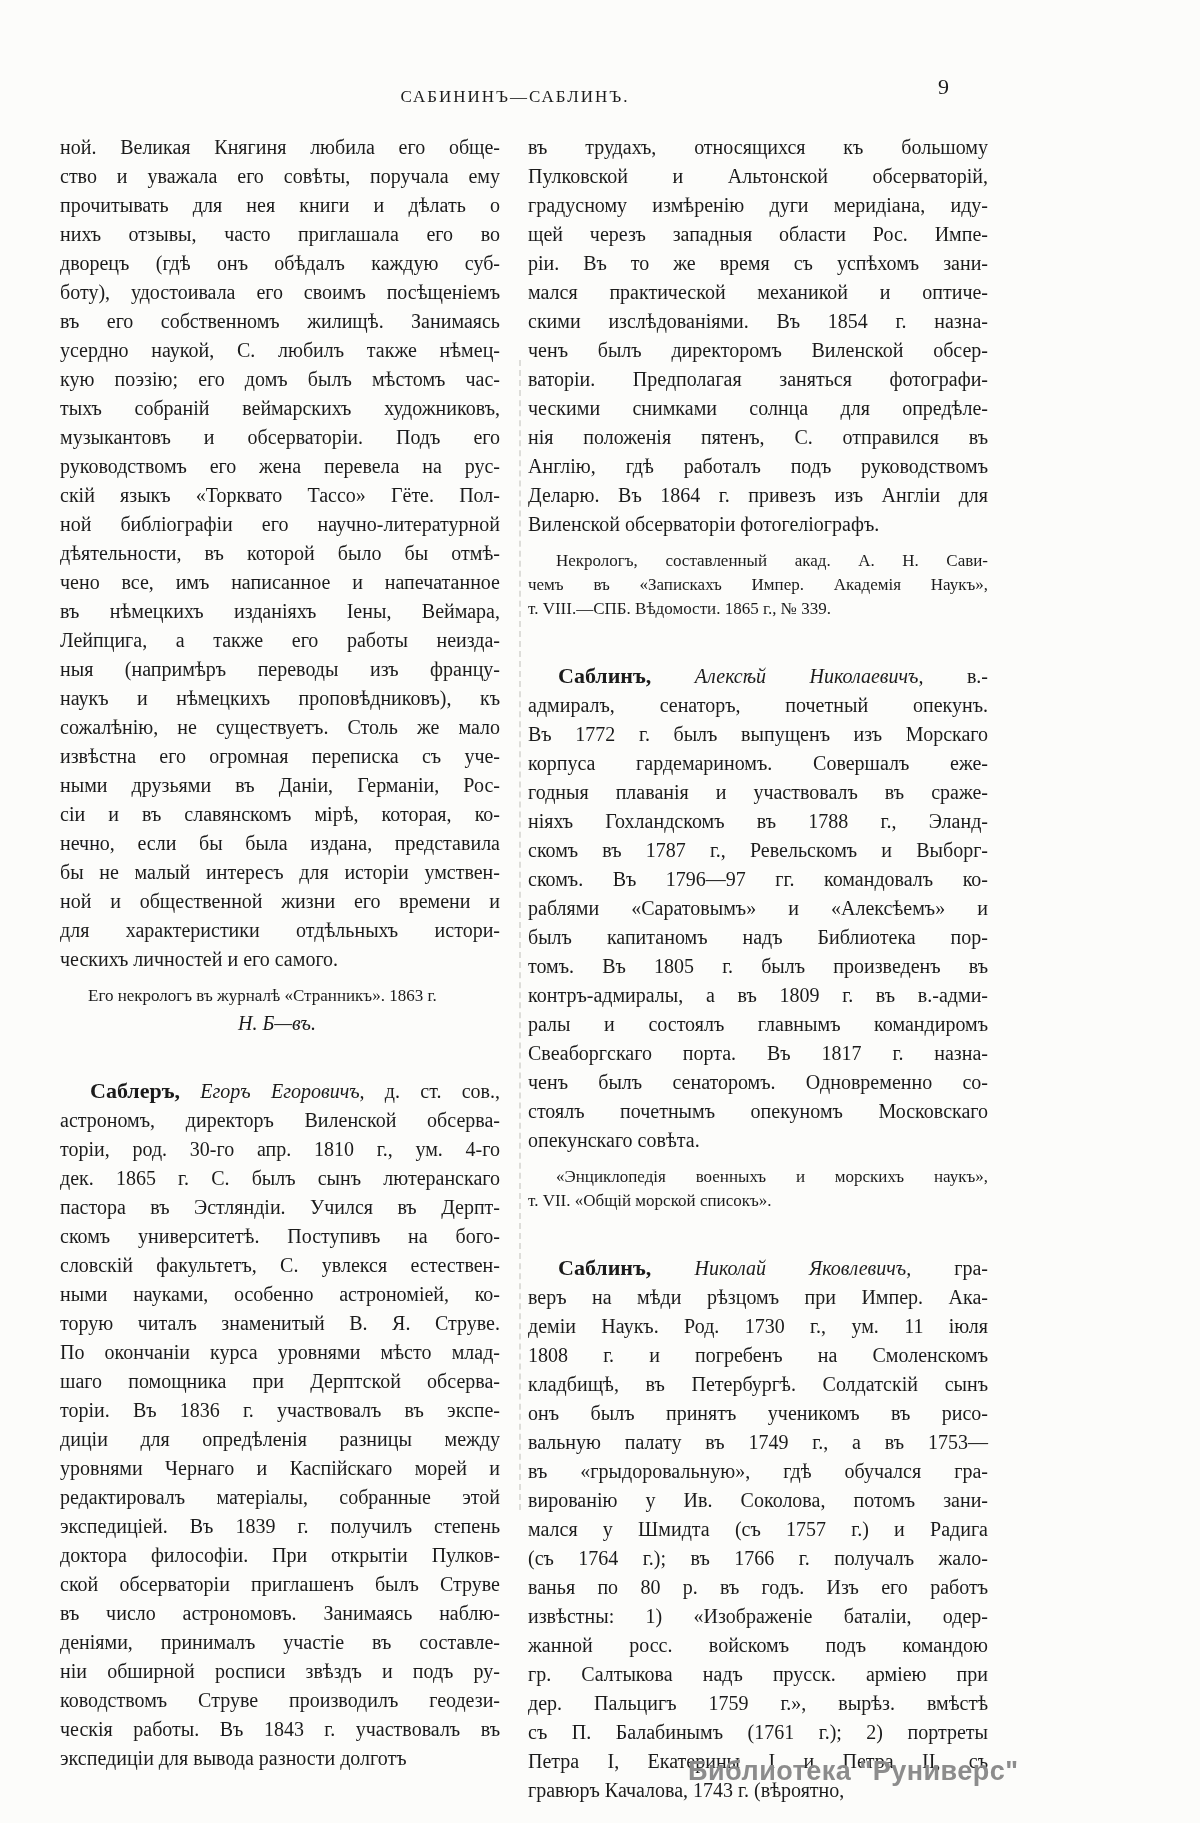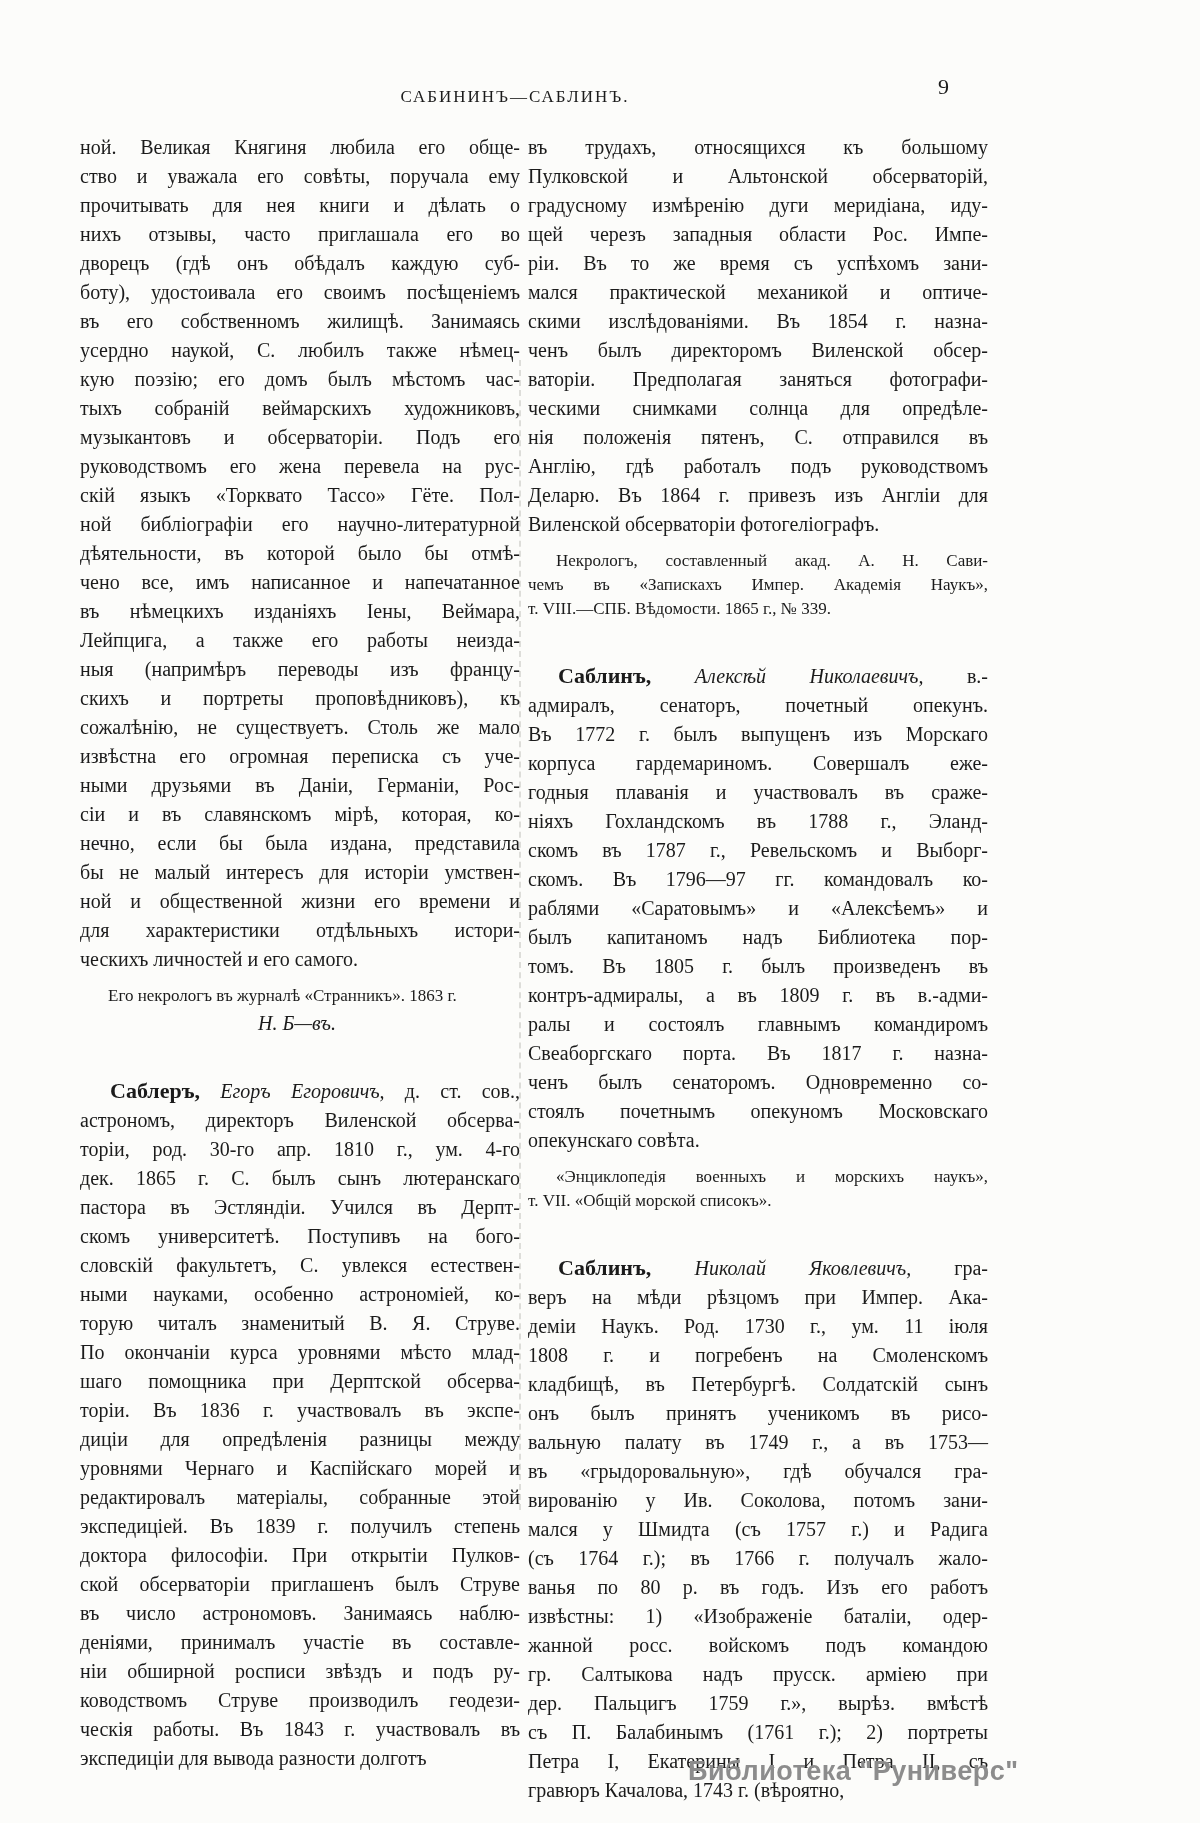--- a/index.html
+++ b/index.html
@@ -8,21 +8,21 @@
     background:#fcfcfa; color:#1b1b1b; overflow:hidden;
     font-family:"Liberation Serif", serif;
   }
   .running-head {
     position:absolute; top:74px; left:0; width:1030px;
     text-align:center; font-size:17px; letter-spacing:2px;margin-top:13px;
   }
   .page-num { position:absolute; top:74px; left:938px; font-size:22px; }
 
   .col { position:absolute; top:133px; font-size:20px; line-height:29px; }
-  .col-left  { left:80px;  width:440px; }
+  .col-left  { left:60px;  width:440px; }
   .col-right { left:528px; width:460px; }
 
   .pline { text-align:justify; text-align-last:justify; }
   .pline-last { text-align-last:left; }
 
   .entry { margin-top:40px; }
   .entry-right { }
   .entry-head { text-align:justify; text-align-last:justify; padding-left:30px; }
   .entry-lead { font-weight:bold; font-size:22px; }
   .entry-name { font-style:italic; }
@@ -70,21 +70,21 @@
         <div class="pline">тыхъ собраній веймарскихъ художниковъ,</div>
         <div class="pline">музыкантовъ и обсерваторіи. Подъ его</div>
         <div class="pline">руководствомъ его жена перевела на рус-</div>
         <div class="pline">скій языкъ «Торквато Тассо» Гёте. Пол-</div>
         <div class="pline">ной библіографіи его научно-литературной</div>
         <div class="pline">дѣятельности, въ которой было бы отмѣ-</div>
         <div class="pline">чено все, имъ написанное и напечатанное</div>
         <div class="pline">въ нѣмецкихъ изданіяхъ Іены, Веймара,</div>
         <div class="pline">Лейпцига, а также его работы неизда-</div>
         <div class="pline">ныя (напримѣръ переводы изъ францу-</div>
-        <div class="pline">скихъ и портреты проповѣдниковъ), къ</div>
+        <div class="pline">наукъ и нѣмецкихъ проповѣдниковъ), къ</div>
         <div class="pline">сожалѣнію, не существуетъ. Столь же мало</div>
         <div class="pline">извѣстна его огромная переписка съ уче-</div>
         <div class="pline">ными друзьями въ Даніи, Германіи, Рос-</div>
         <div class="pline">сіи и въ славянскомъ мірѣ, которая, ко-</div>
         <div class="pline">нечно, если бы была издана, представила</div>
         <div class="pline">бы не малый интересъ для исторіи умствен-</div>
         <div class="pline">ной и общественной жизни его времени и</div>
         <div class="pline">для характеристики отдѣльныхъ истори-</div>
         <div class="pline pline-last">ческихъ личностей и его самого.</div>
       </div>

